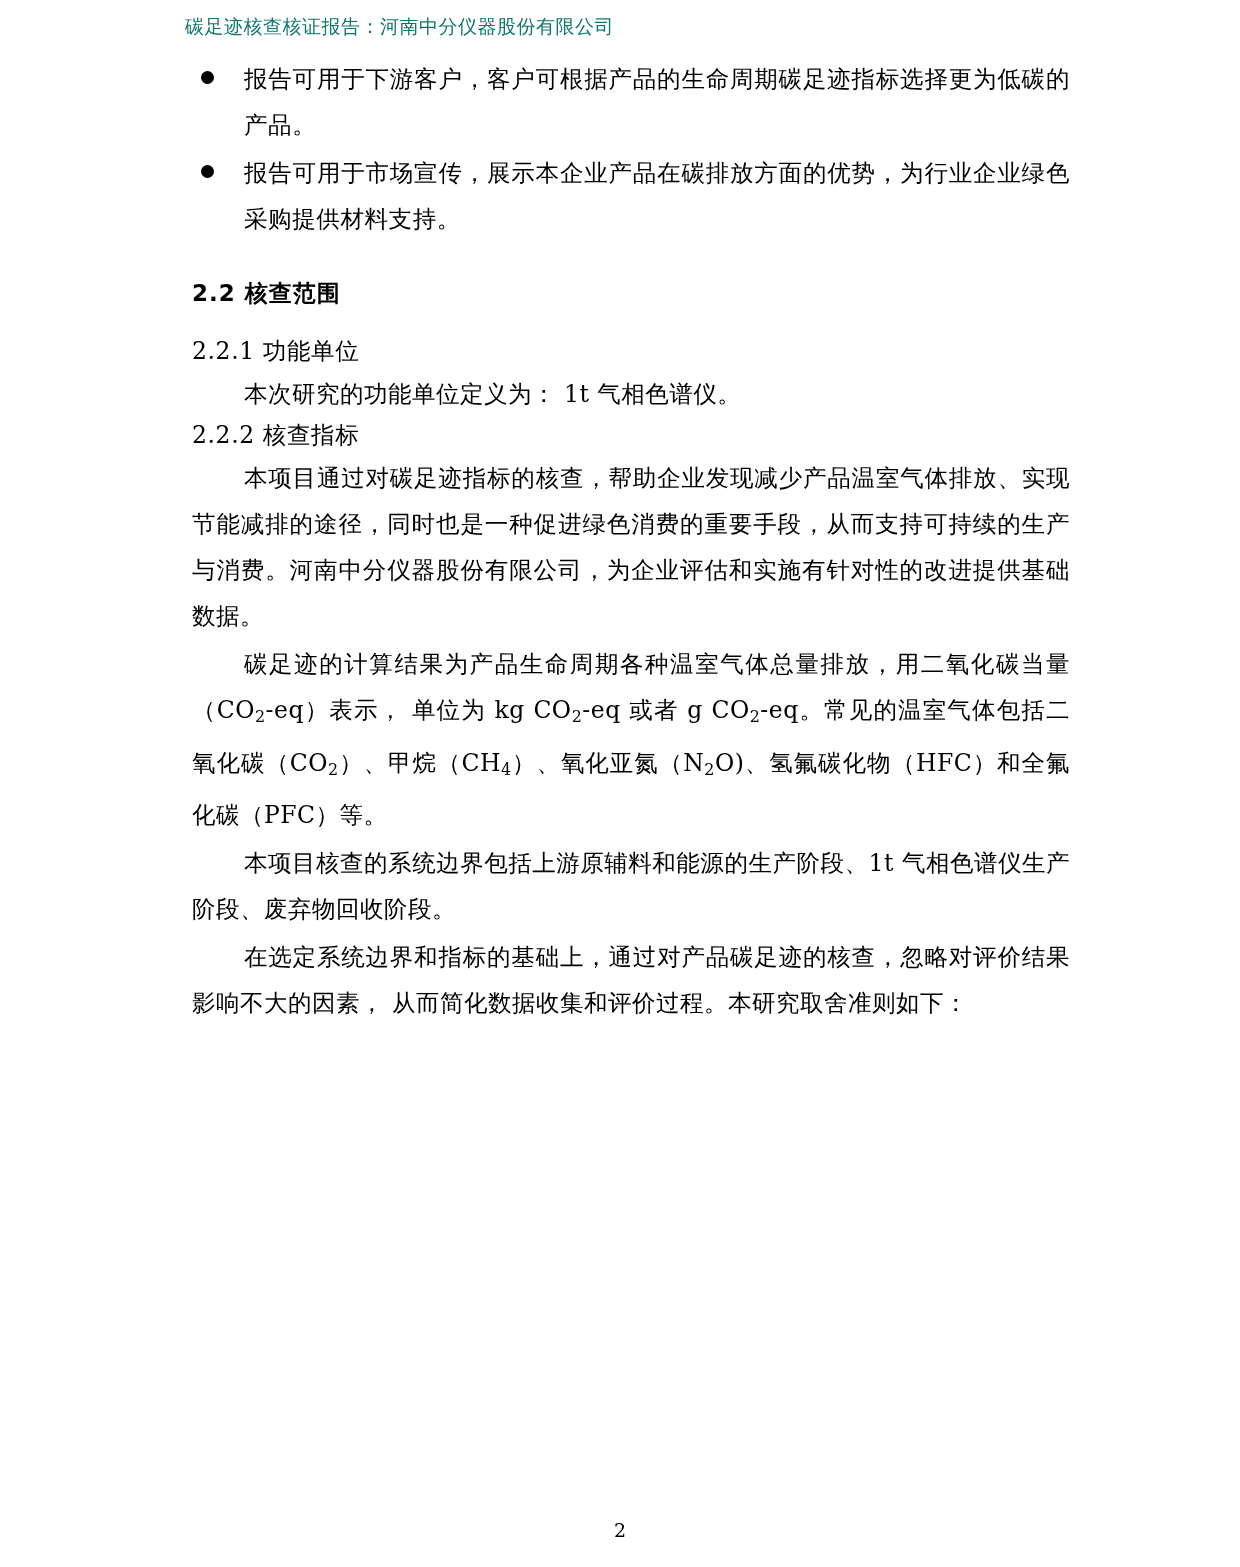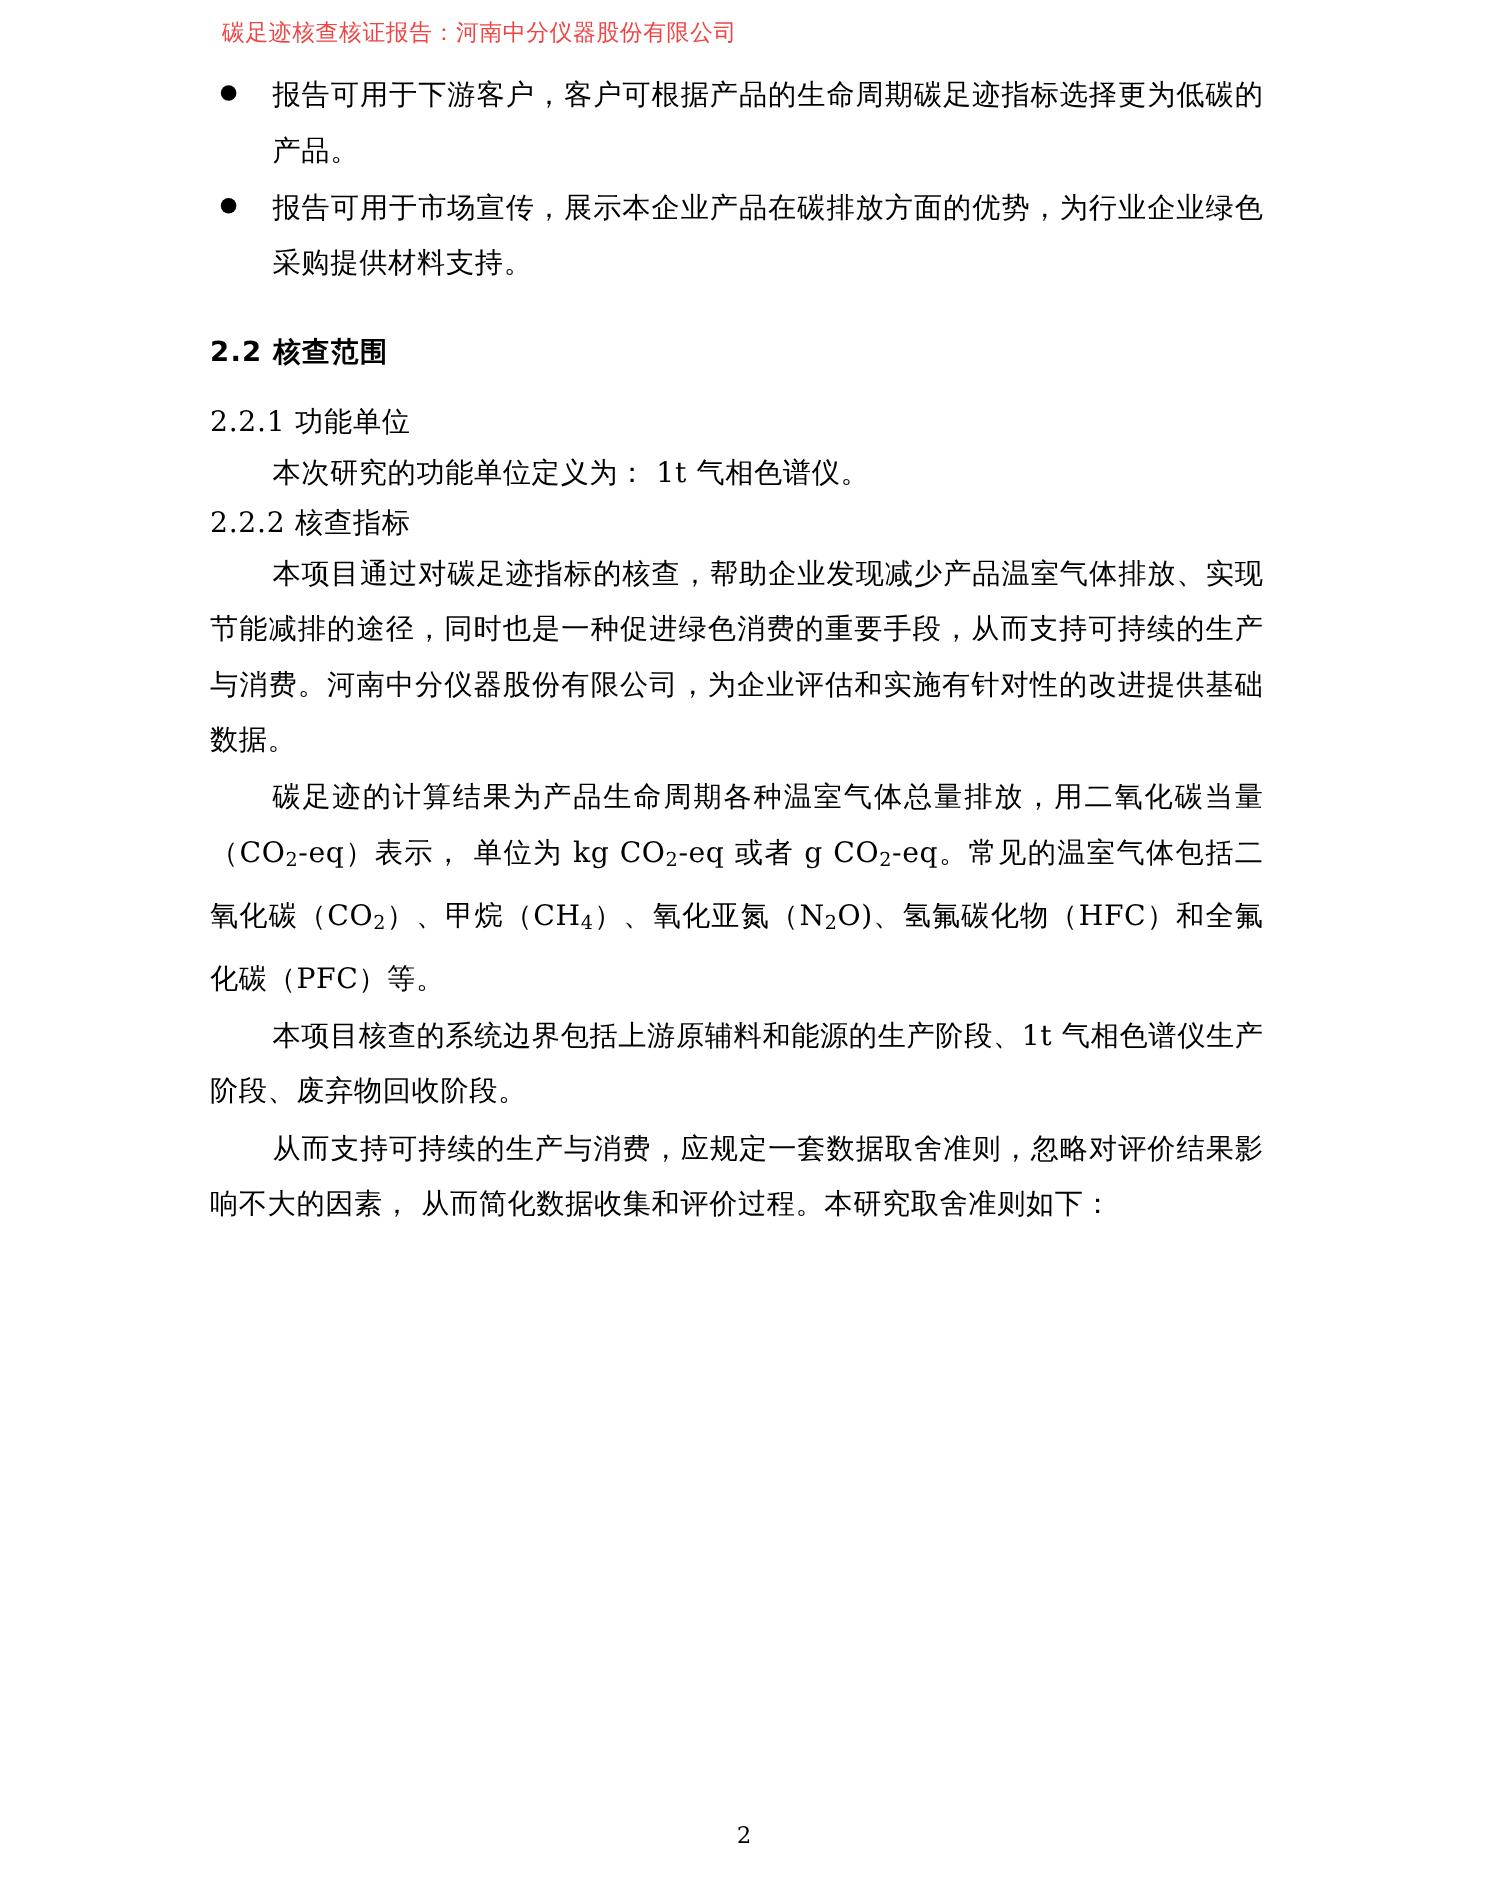--- a/index.html
+++ b/index.html
@@ -20,26 +20,26 @@
     box-sizing: border-box;
     overflow: hidden;
   }
   .header {
     position: absolute;
     top: 14px;
     left: 185px;
     font-size: 19px;
     font-family: "DejaVu Sans", "Liberation Sans", sans-serif;
     letter-spacing: 0.5px;
-    color: #ef4444;
+    color: #0f766e;
   }
   .content {
     position: absolute;
     top: 56px;
-    left: 175px;
+    left: 192px;
     width: 878px;
   }
   .bullet-list {
     list-style: none;
     margin: 0;
     padding: 0;
   }
   .bullet-item {
     position: relative;
     padding-left: 52px;
@@ -124,19 +124,19 @@
     <p class="para">本次研究的功能单位定义为： 1t 气相色谱仪。</p>
 
     <h3 class="subsection">2.2.2 核查指标</h3>
     <p class="para">本项目通过对碳足迹指标的核查，帮助企业发现减少产品温室气体排放、实现节能减排的途径，同时也是一种促进绿色消费的重要手段，从而支持可持续的生产与消费。河南中分仪器股份有限公司，为企业评估和实施有针对性的改进提供基础数据。</p>
 
     <p class="para"><span>碳足迹的计算结果为产品生命周期各种温室气体总量排放，用二氧化碳当量（CO</span><sub>2</sub><span>-eq）表示， 单位为 kg CO</span><sub>2</sub><span>-eq 或者 g CO</span><sub>2</sub><span>-eq。常见的温室气体包括二氧化碳（CO</span><sub>2</sub><span>）、甲烷（CH</span><sub>4</sub><span>）、氧化亚氮（N</span><sub>2</sub><span>O)、氢氟碳化物（HFC）和全氟化碳（PFC）等。</span></p>
 
     <p class="para">本项目核查的系统边界包括上游原辅料和能源的生产阶段、1t 气相色谱仪生产阶段、废弃物回收阶段。</p>
 
 
-    <p class="para">从而支持可持续的生产与消费，应规定一套数据取舍准则，忽略对评价结果影响不大的因素， 从而简化数据收集和评价过程。本研究取舍准则如下：</p>
+    <p class="para">在选定系统边界和指标的基础上，通过对产品碳足迹的核查，忽略对评价结果影响不大的因素， 从而简化数据收集和评价过程。本研究取舍准则如下：</p>
 
   </div>
 
   <div class="footer">2</div>
 
 </div>
 
 </body></html>

